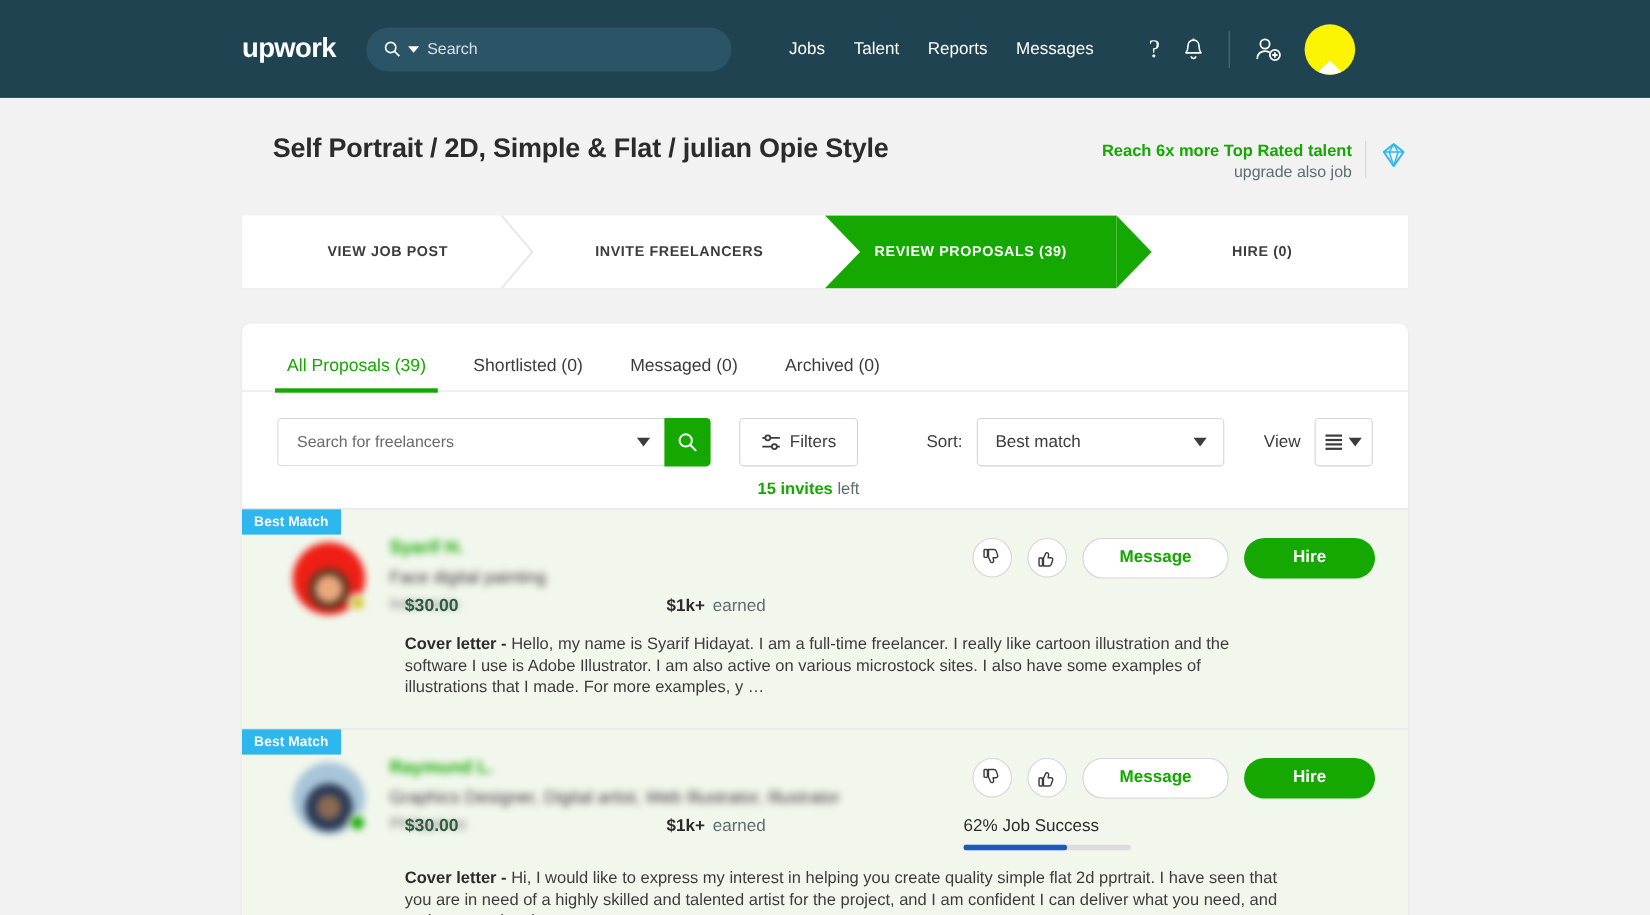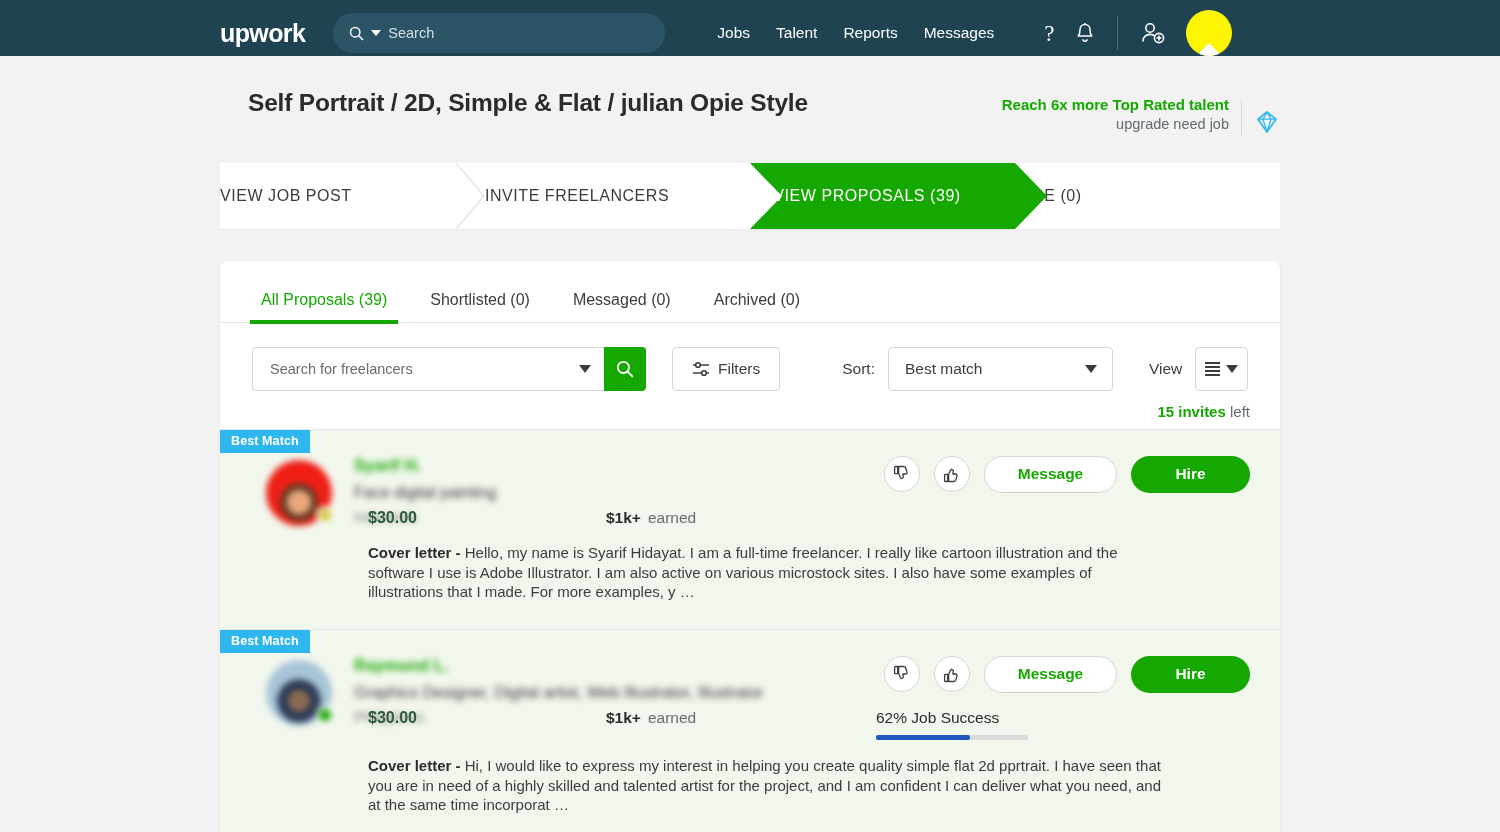--- a/index.html
+++ b/index.html
@@ -7,24 +7,24 @@
   body {
     width: 1500px; height: 832px;
     background: #f2f2f2;
     font-family: "Liberation Sans", sans-serif;
     color: #3c3c3c;
     overflow: hidden;
   }
 
   
   .navbar {
-    height: 56px;
+    height: 89px;
     background: #1f4351;
     display: flex;
-    align-items: flex-end;
+    align-items: center;
     padding: 0 220px;
     position: relative;
   }
   .nav-inner {
     width: 1060px;
     display: flex;
     align-items: center;
   }
   .logo {
     color: #fff;
@@ -134,39 +134,40 @@
     font-size: 15px;
     font-weight: 700;
     text-decoration: none;
   }
   .upgrade-sub {
     display: block;
     color: #5e6d6f;
     font-size: 14.5px;
   }
   .gem-wrap {
-    display: flex; align-items: flex-end; gap: 12px; padding-top: 2px;
+    display: flex; align-items: flex-start; gap: 12px; padding-top: 2px;
   }
   .gem-divider { width: 1px; height: 34px; background: #d5d5d5; }
 
   
   .steps {
     margin-top: 28px;
     height: 66px;
     background: #ffffff;
     display: flex;
     position: relative;
     box-shadow: 0 1px 2px rgba(0,0,0,0.05);
   }
   .step {
     flex: 1;
     display: flex;
     align-items: center;
-    font-size: 16px;
-    font-weight: 400;
+    justify-content: center;
+    font-size: 13px;
+    font-weight: 700;
     letter-spacing: 0.55px;
     color: #3c3c3c;
     position: relative;
   }
   .step .sep {
     position: absolute;
     right: -1px; top: 0;
     width: 30px; height: 66px;
     overflow: visible;
     pointer-events: none;
@@ -306,21 +307,21 @@
     border-radius: 4px;
     background: #fff;
     display: flex; align-items: center;
     justify-content: center; gap: 6px;
     cursor: pointer;
   }
   .list-glyph { display: flex; flex-direction: column; gap: 2px; }
   .list-glyph i { display: block; width: 15px; height: 2px; background: #3c3c3c; }
 
   .invites-row {
-    text-align: right;
+    text-align: center;
     padding: 12px 30px 9px 0;
     font-size: 15px;
   }
   .invites-row .num { color: #14a800; font-weight: 700; }
   .invites-row .lbl { color: #5e6d6f; }
 
   
   .proposal {
     background: #f2f7ed;
     border-top: 1px solid #e4e5e7;
@@ -519,21 +520,21 @@
 
 <div class="page">
   <div class="page-inner">
 
     <div class="title-row">
       <h1 class="job-title">Self Portrait / 2D, Simple &amp; Flat / julian Opie Style</h1>
       <div class="upgrade-block">
         <div class="gem-wrap">
           <div class="upgrade-text">
             <a href="#" class="upgrade-link">Reach 6x more Top Rated talent</a>
-            <span class="upgrade-sub">upgrade need job</span>
+            <span class="upgrade-sub">upgrade also job</span>
           </div>
           <span class="gem-divider"></span>
           <svg width="26" height="26" viewBox="0 0 26 26">
             <path d="M4 10.2L13 3l9 7.2L13 23 4 10.2z" fill="none" stroke="#2eb6ee" stroke-width="1.7" stroke-linejoin="round"></path>
             <path d="M4 10.2h18M9 10.2L13 23M17 10.2L13 23M9 10.2L13 3M17 10.2L13 3" fill="none" stroke="#2eb6ee" stroke-width="1.3"></path>
           </svg>
         </div>
       </div>
     </div>
 

